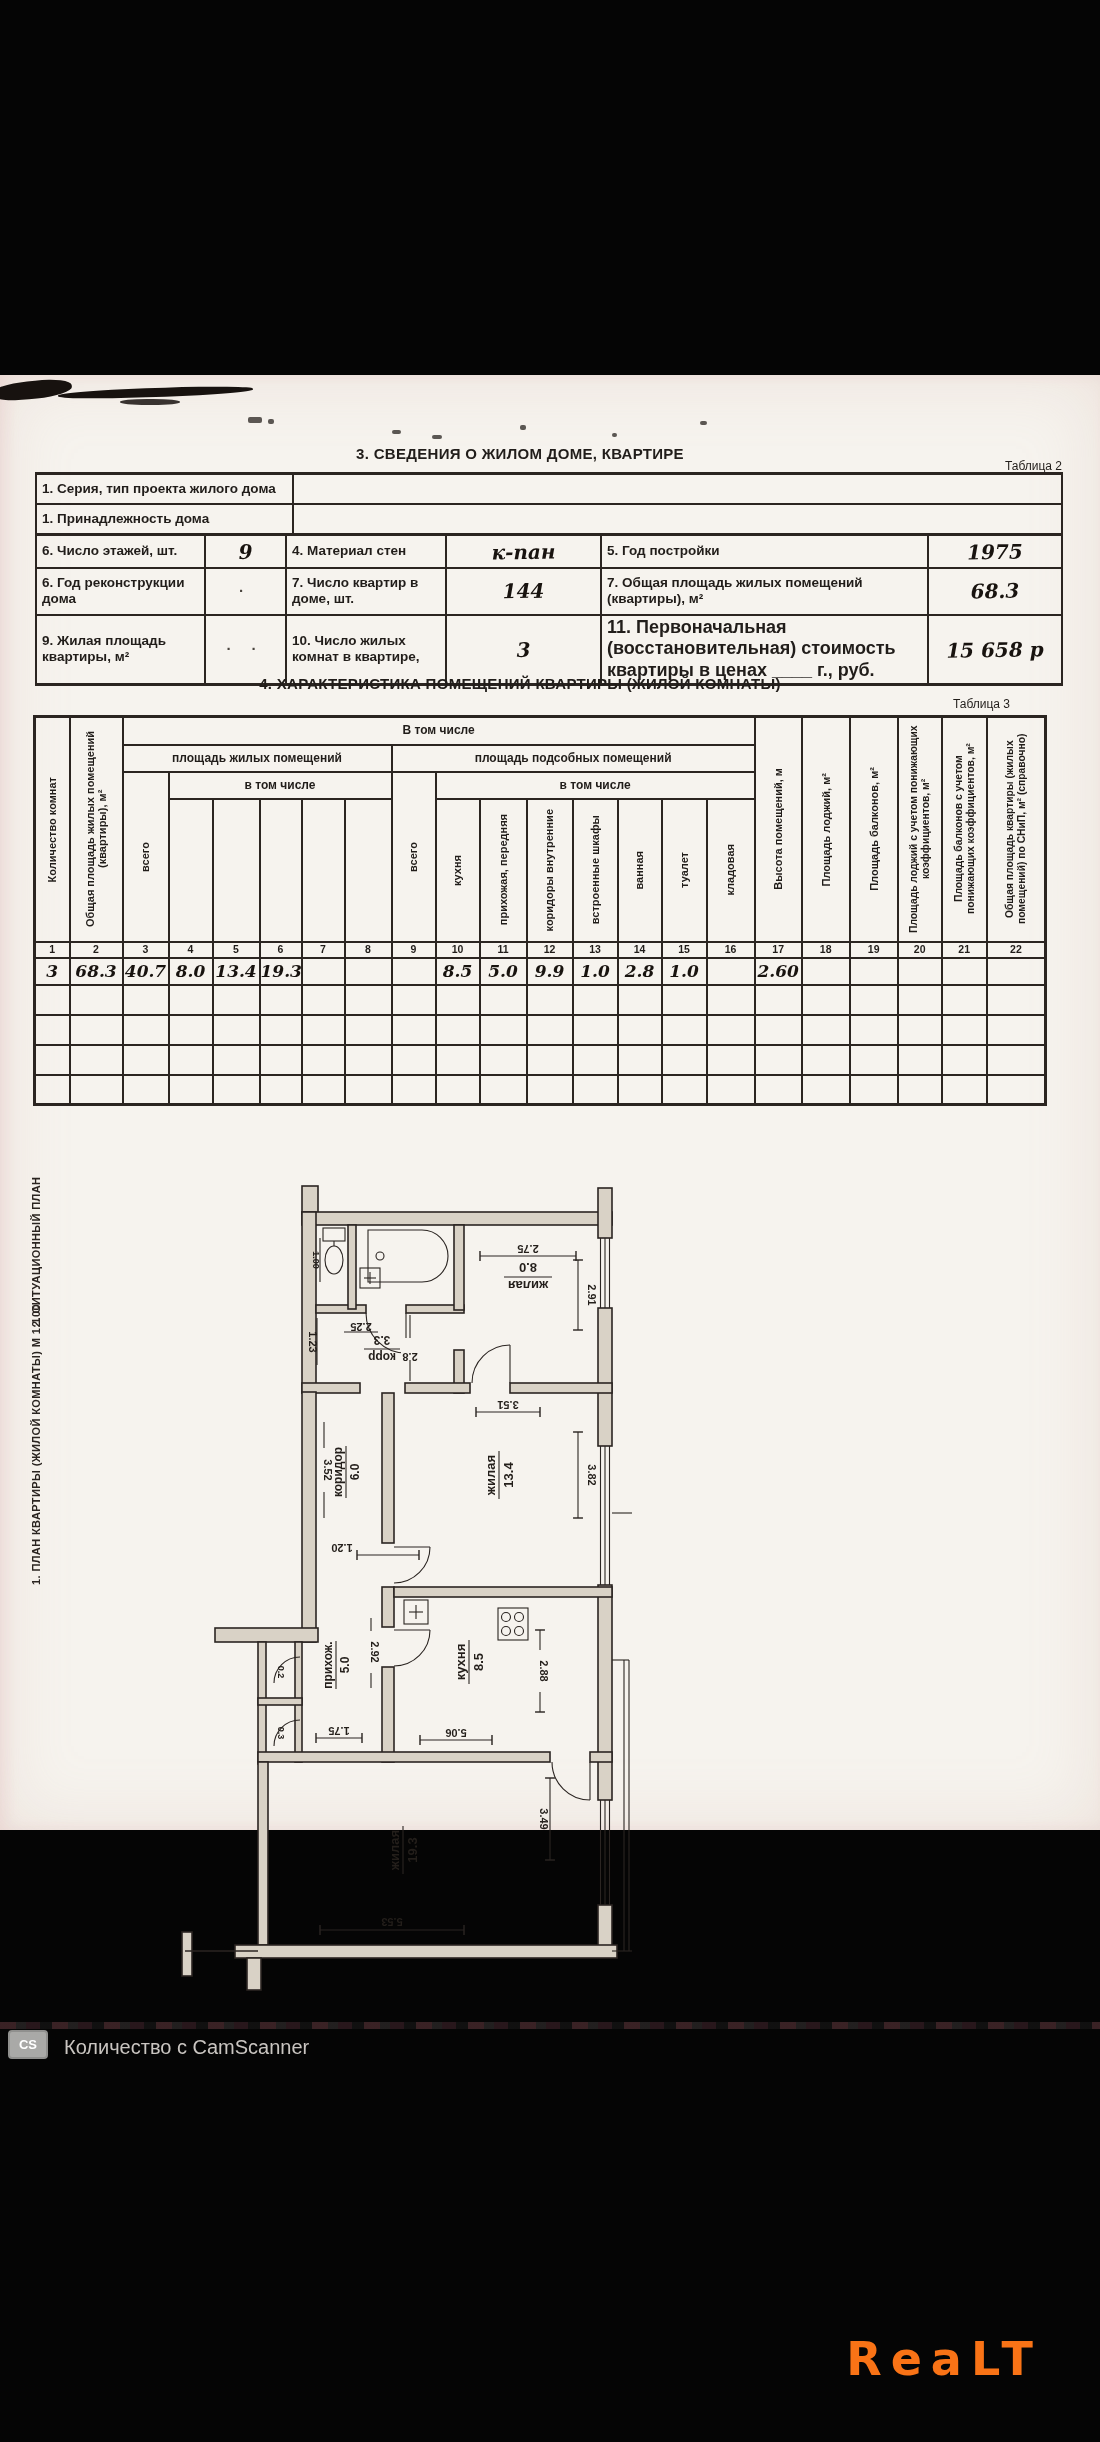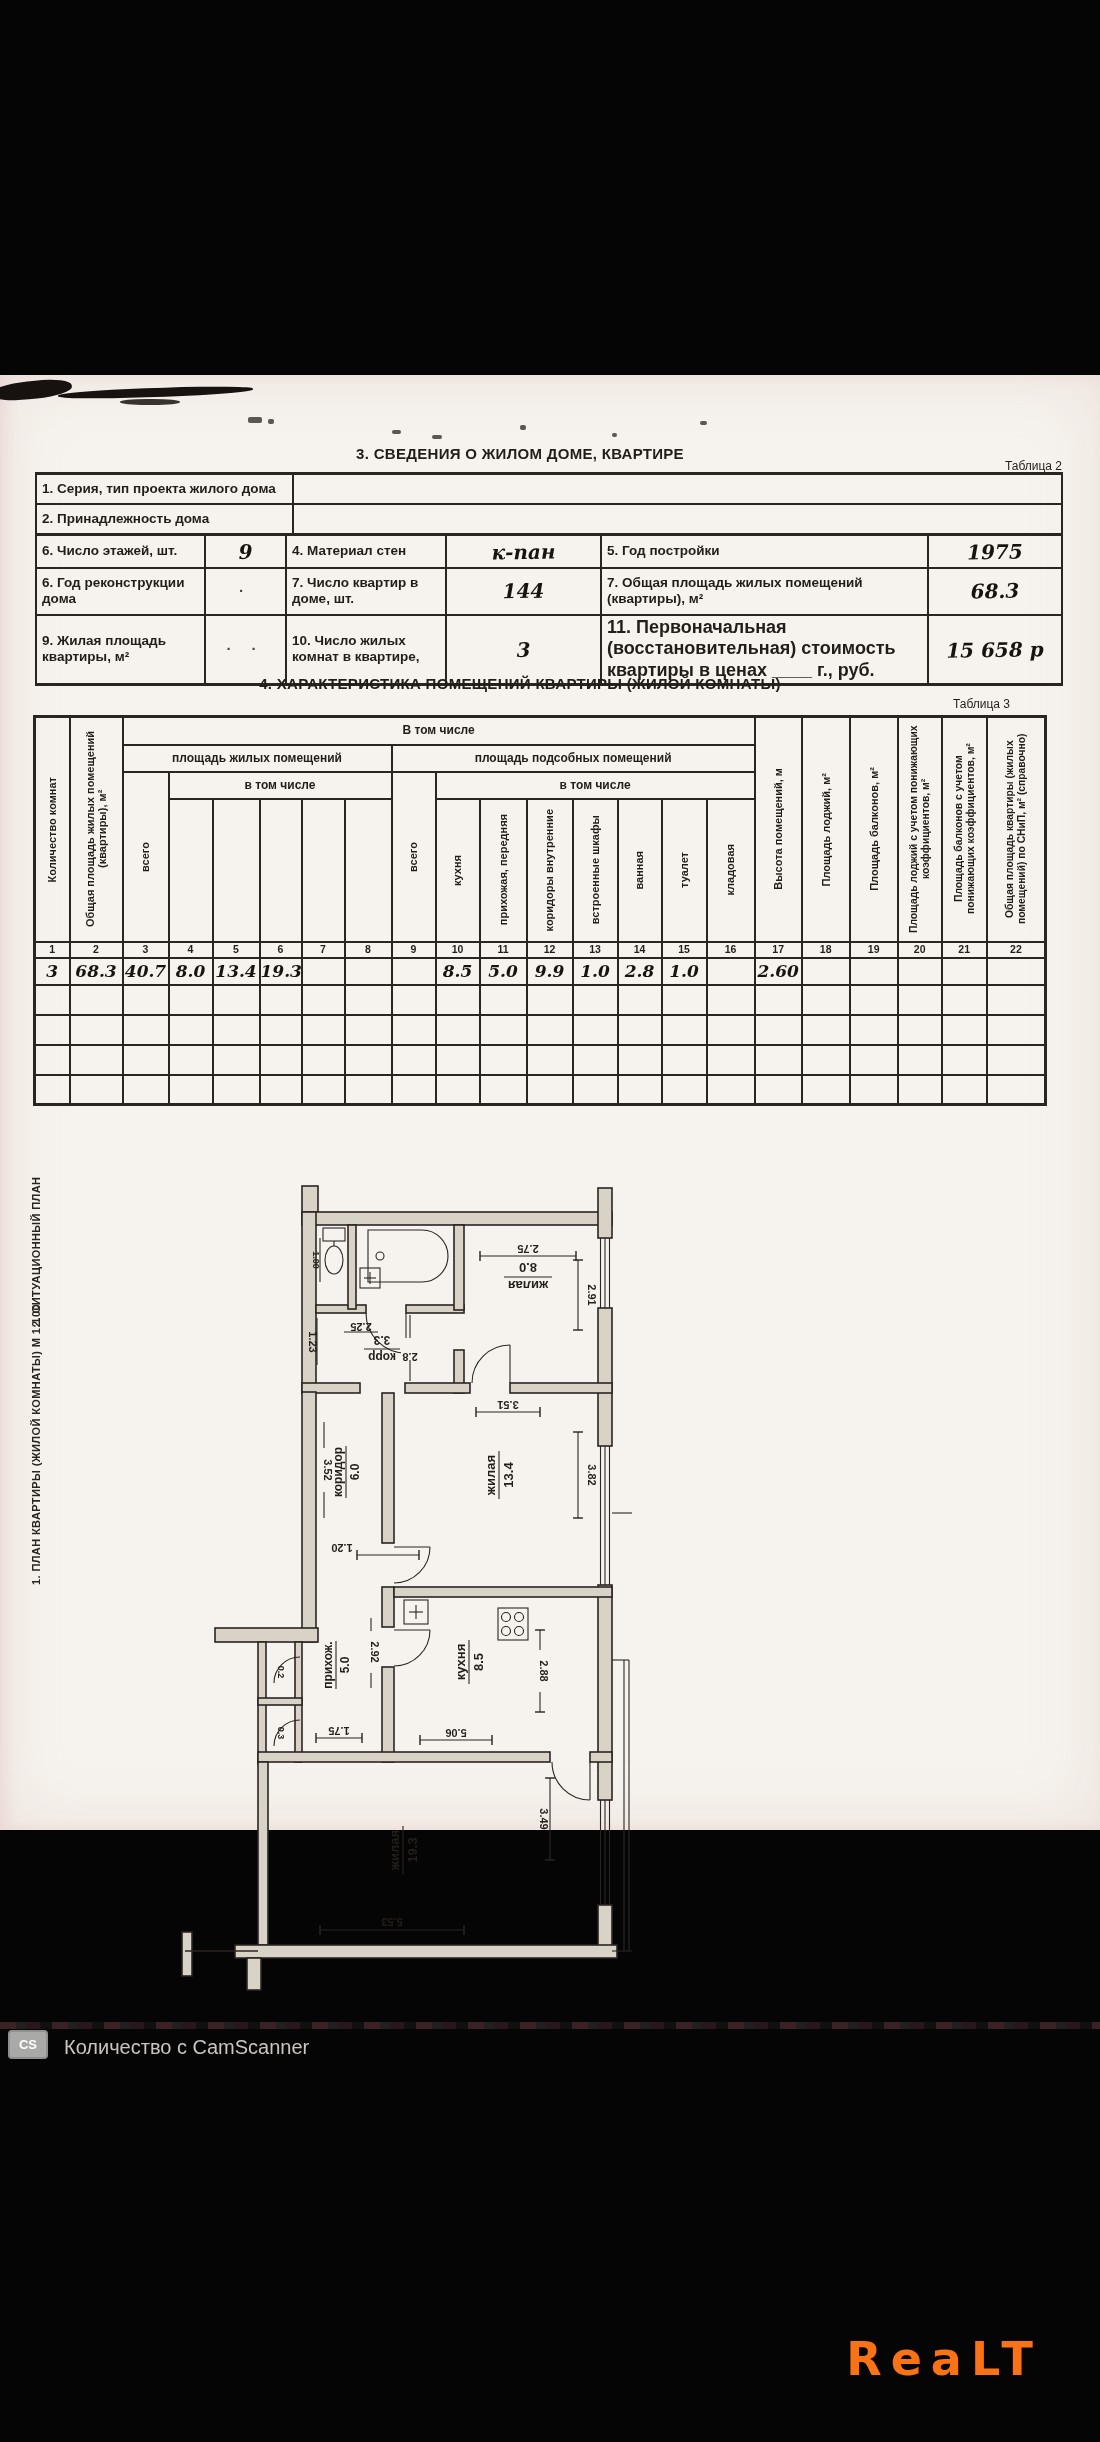--- a/index.html
+++ b/index.html
@@ -88,21 +88,21 @@
           <col style="width:155px">
           <col style="width:327px">
           <col style="width:134px">
       </colgroup>
       <tbody>
           <tr style="height:30px">
         <td class="lbl" colspan="3">1. Серия, тип проекта жилого дома</td>
         <td colspan="4"></td>
       </tr>
       <tr style="height:31px;border-bottom:3px solid #2b2521">
-        <td class="lbl" colspan="3">2. Принадлежность дома</td>
+        <td class="lbl" colspan="3">1. Принадлежность дома</td>
         <td colspan="4"></td>
       </tr>
       <tr style="height:33px">
         <td class="lbl">6. Число этажей, шт.</td>
         <td class="hw">9</td>
         <td class="lbl" colspan="2">4. Материал стен</td>
         <td class="hw">к-пан</td>
         <td class="lbl">5. Год постройки</td>
         <td class="hw">1975</td>
       </tr>

